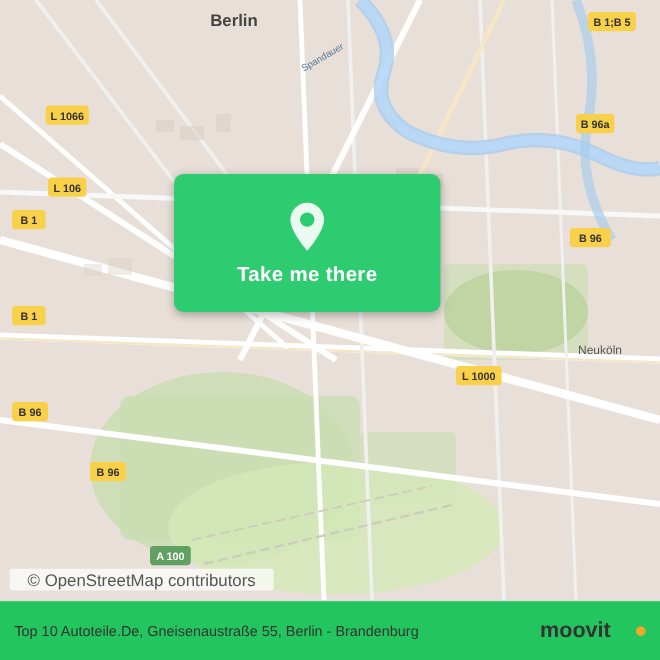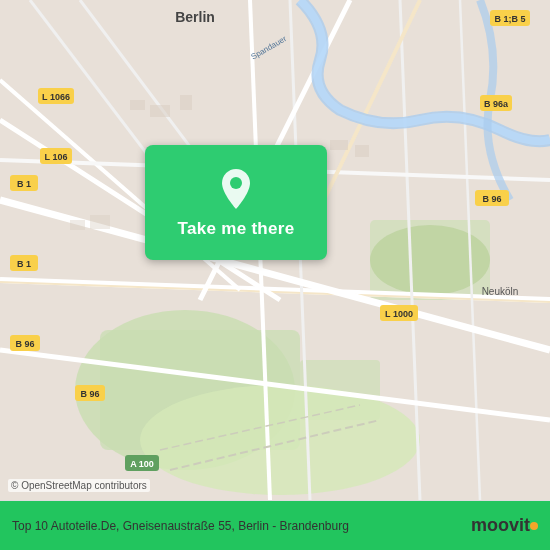--- a/index.html
+++ b/index.html
@@ -26,21 +26,21 @@
       position: absolute;
       top: 0;
       left: 0;
     }
 
     
     #take-me-there-overlay {
       position: absolute;
       top: 145px;
       left: 145px;
-      width: 182px;
+      width: 222px;
       height: 115px;
       background-color: #2ecc71;
       border-radius: 8px;
       display: flex;
       flex-direction: column;
       align-items: center;
       justify-content: center;
       cursor: pointer;
       box-shadow: 0 2px 8px rgba(0,0,0,0.3);
     }
@@ -72,45 +72,45 @@
 
     #bottom-text {
       font-size: 12px;
       color: #333;
       flex: 1;
     }
 
     #moovit-logo {
       display: flex;
       align-items: center;
-      gap: 0;
+      gap: 21px;
     }
 
     #moovit-text {
       font-size: 18px;
       font-weight: bold;
       color: #333;
     }
 
     #moovit-dot {
       display: inline-block;
       width: 8px;
       height: 8px;
       background: #f4a62a;
       border-radius: 50%;
     }
 
     #copyright-text {
       position: absolute;
       bottom: 8px;
       left: 8px;
-      font-size: 10px;
+      font-size: 14px;
       color: #555;
       background: rgba(255,255,255,0.7);
-      padding: 1px 3px;
+      padding: 1px 15px;
       border-radius: 2px;
     }
   </style>
 </head>
 <body>
 
 <div id="map-container">
   <svg id="map-svg" viewBox="0 0 550 500" xmlns="http://www.w3.org/2000/svg">
 
     <rect width="550" height="500" fill="#e8e0d8"></rect>

